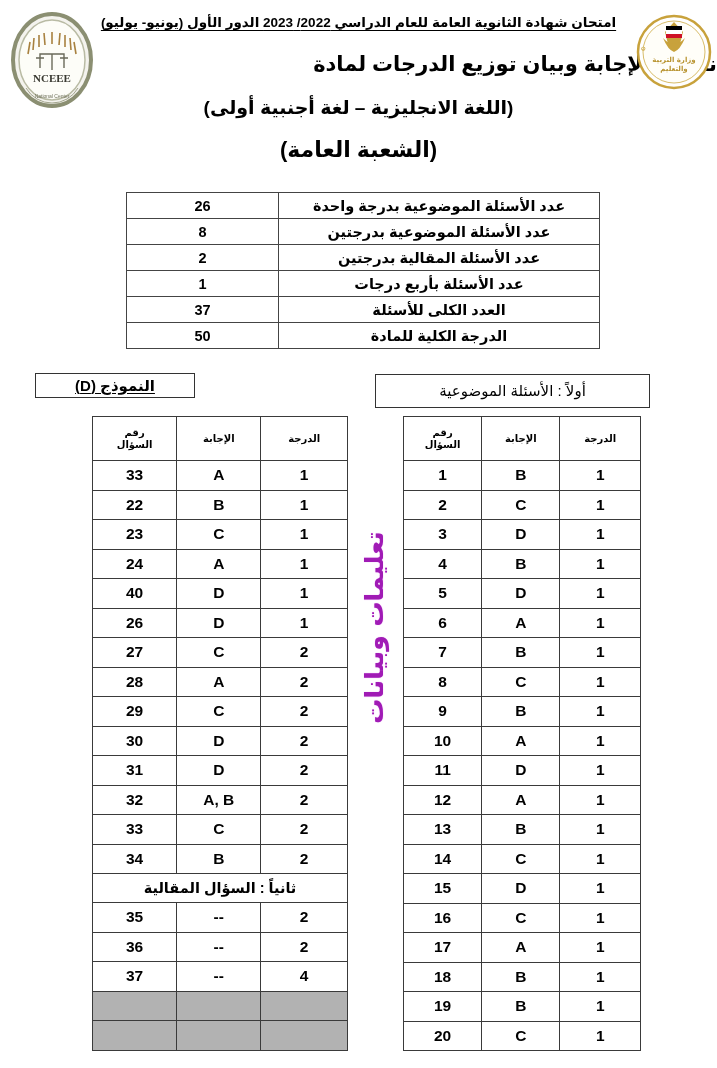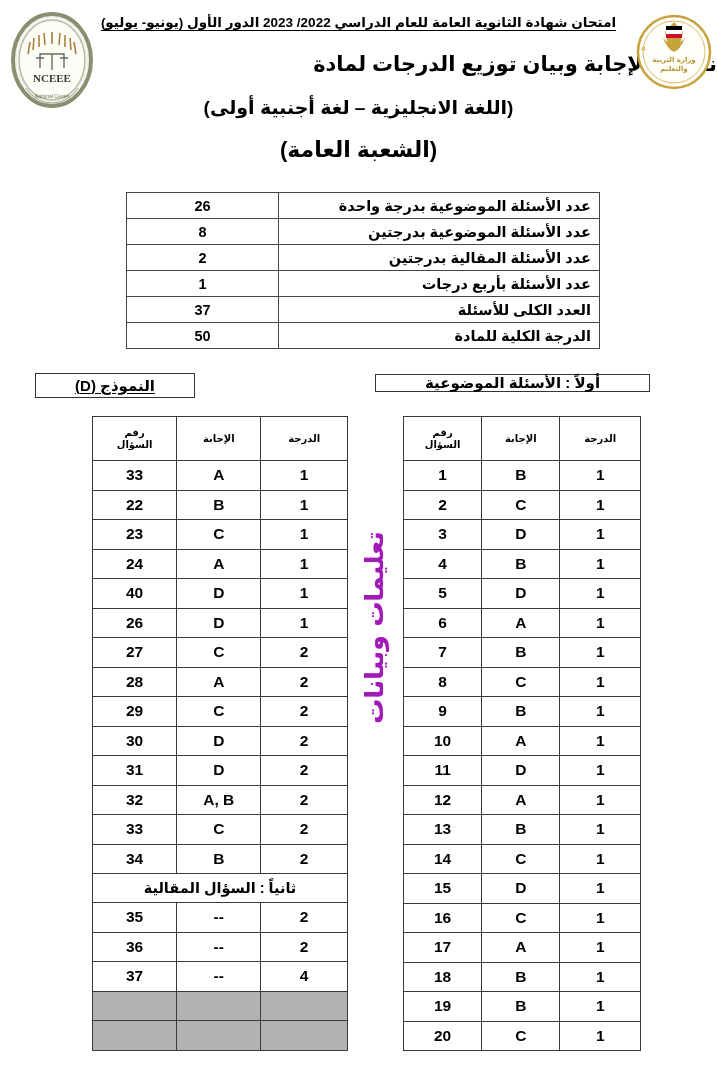--- a/index.html
+++ b/index.html
@@ -70,31 +70,31 @@
     border-collapse:collapse;
     table-layout:fixed;
   }
   table.summary td{
     border:1px solid #444;
     height:26px;
     font-size:14.5px;
     font-weight:bold;
     padding:0 8px;
   }
-  td.sum-label{ text-align:right; }
+  td.sum-label{ text-align:center; }
   td.sum-value{ width:152px; text-align:center; }
 
   
   .hdr-objective{
     position:absolute;
     left:375px; top:374px;
-    width:275px; height:18px;
+    width:275px; height:34px;
     border:1.5px solid #333;
     display:flex; align-items:center; justify-content:center;
-    font-size:15px; font-weight:bold;
+    font-size:15px; font-weight:normal;
     background:#fff;
   }
   .hdr-model{
     position:absolute;
     left:35px; top:373px;
     width:160px; height:25px;
     border:1.5px solid #333;
     display:flex; align-items:center; justify-content:center;
     background:#fff;
   }

